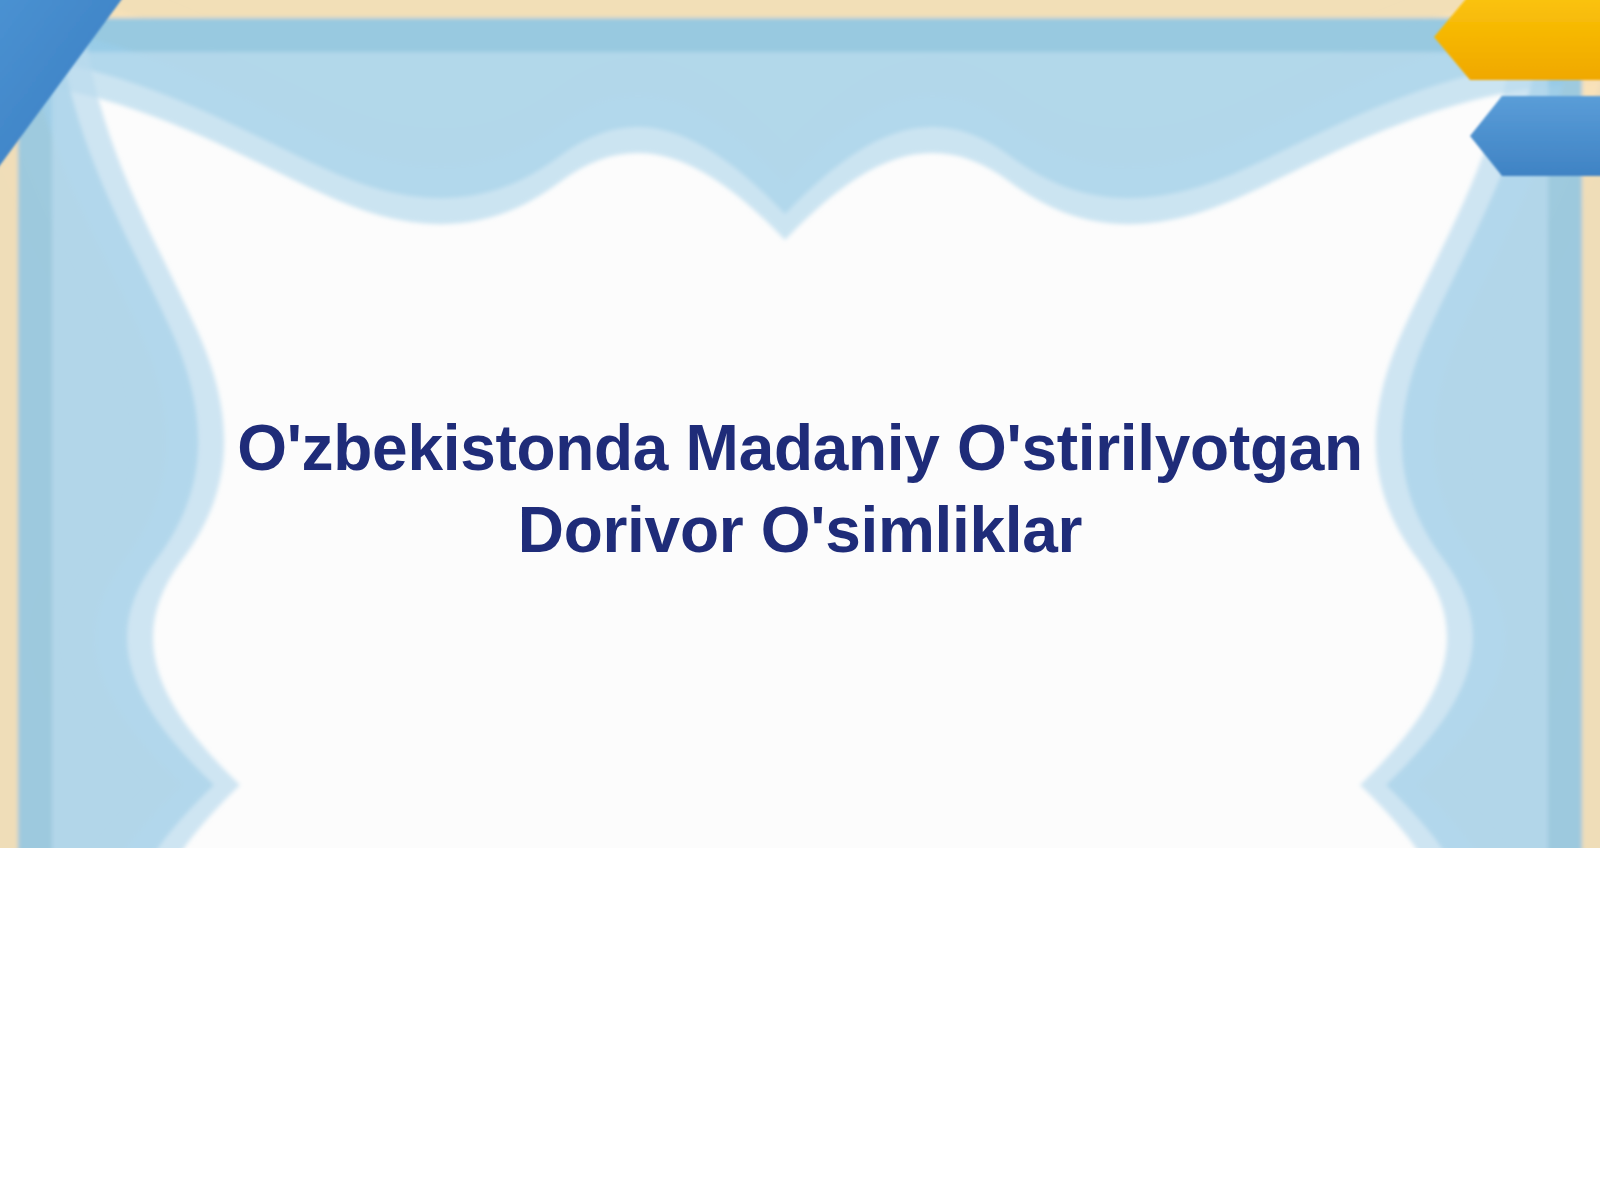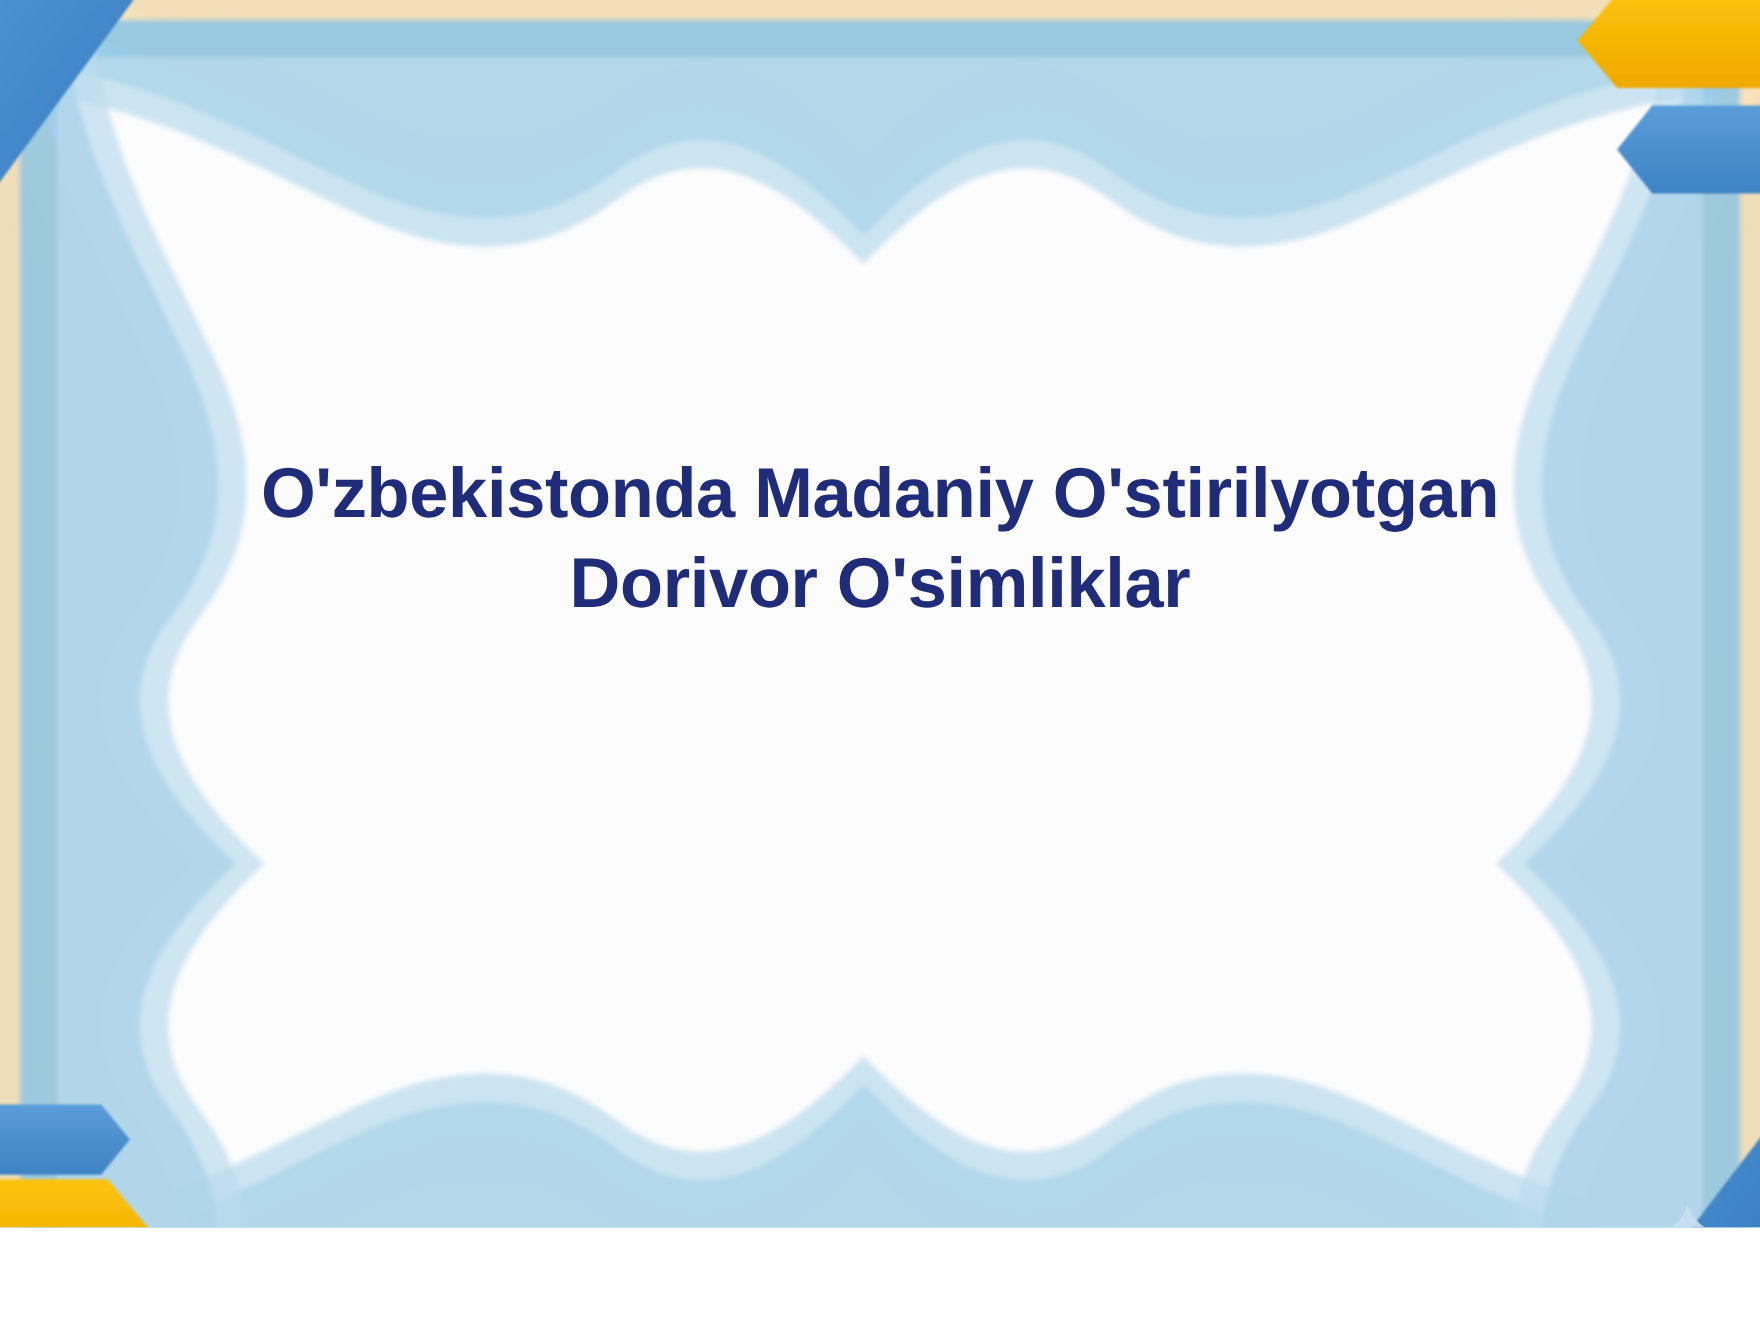--- a/index.html
+++ b/index.html
@@ -3,23 +3,23 @@
 <meta charset="utf-8">
 <style>
   html, body {
     margin: 0;
     padding: 0;
     background: #ffffff;
   }
   #slide {
     position: relative;
     width: 1600px;
-    height: 1116px;
+    height: 848px;
     overflow: hidden;
-    background: #14b8a6;
+    background: #a3a3a3;
     font-family: "Liberation Sans", sans-serif;
   }
   #bg-svg {
     position: absolute;
     left: 0;
     top: 0;
     width: 1600px;
     height: 1200px;
     display: block;
   }

